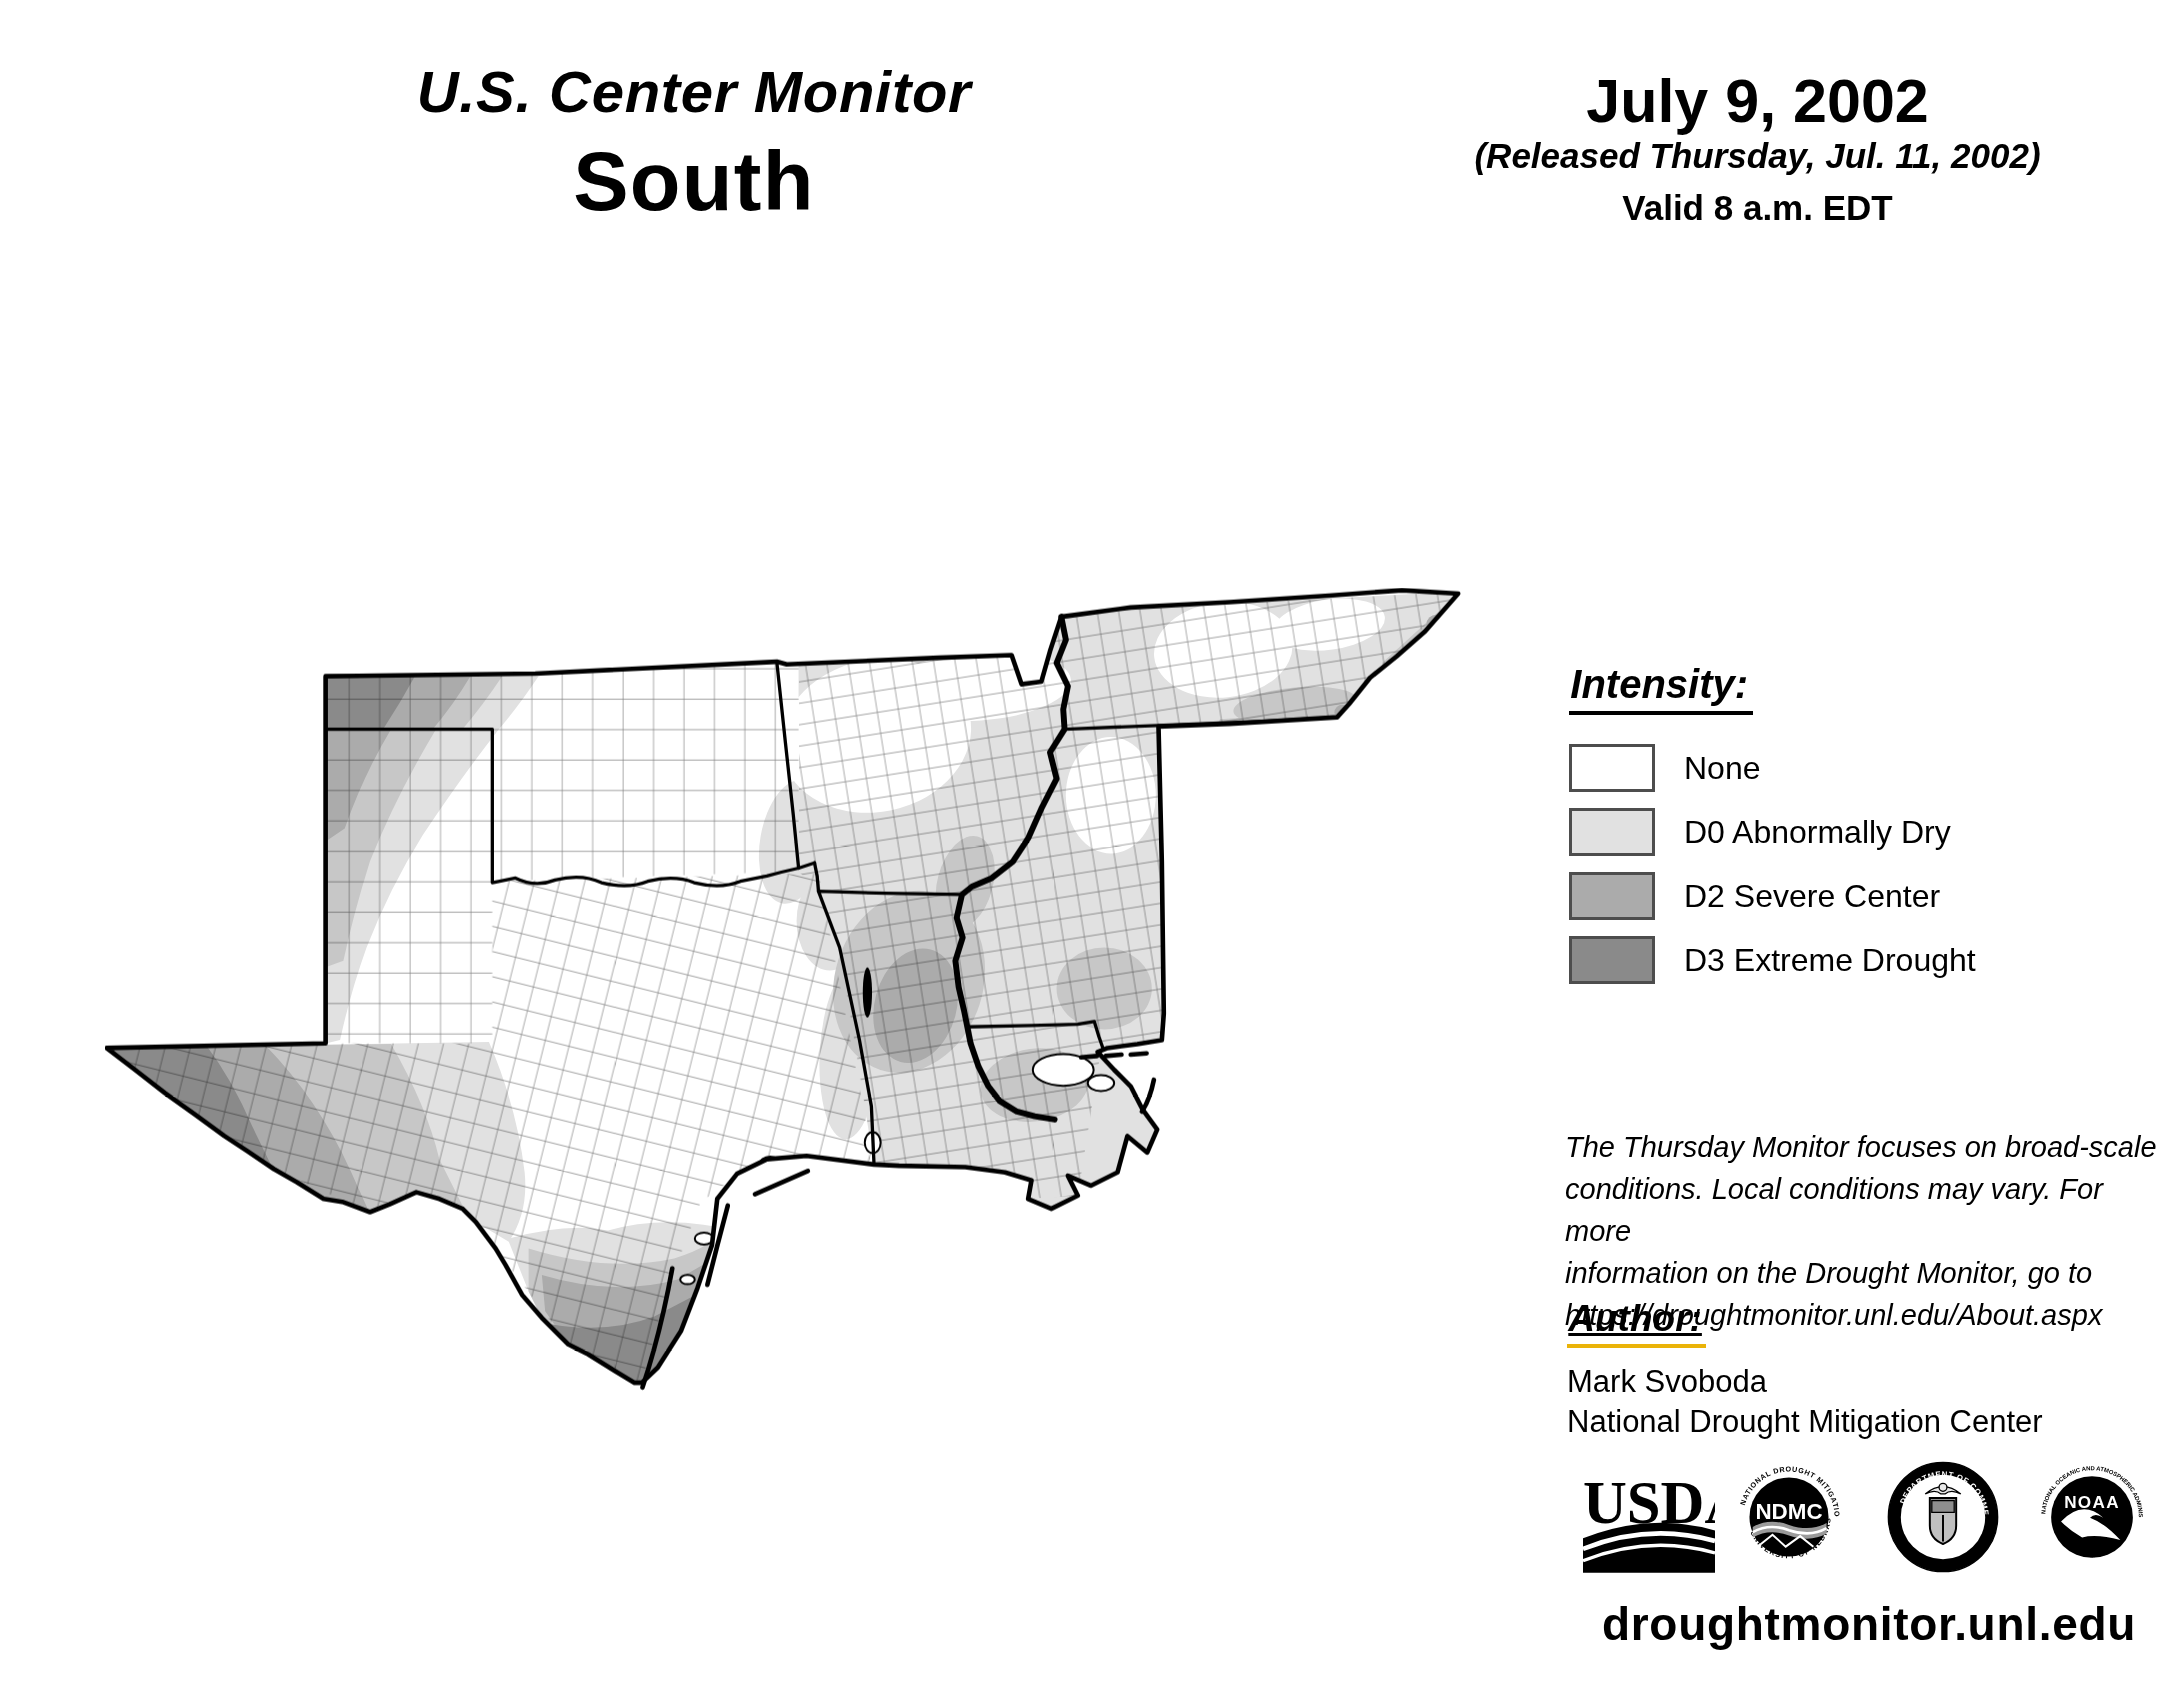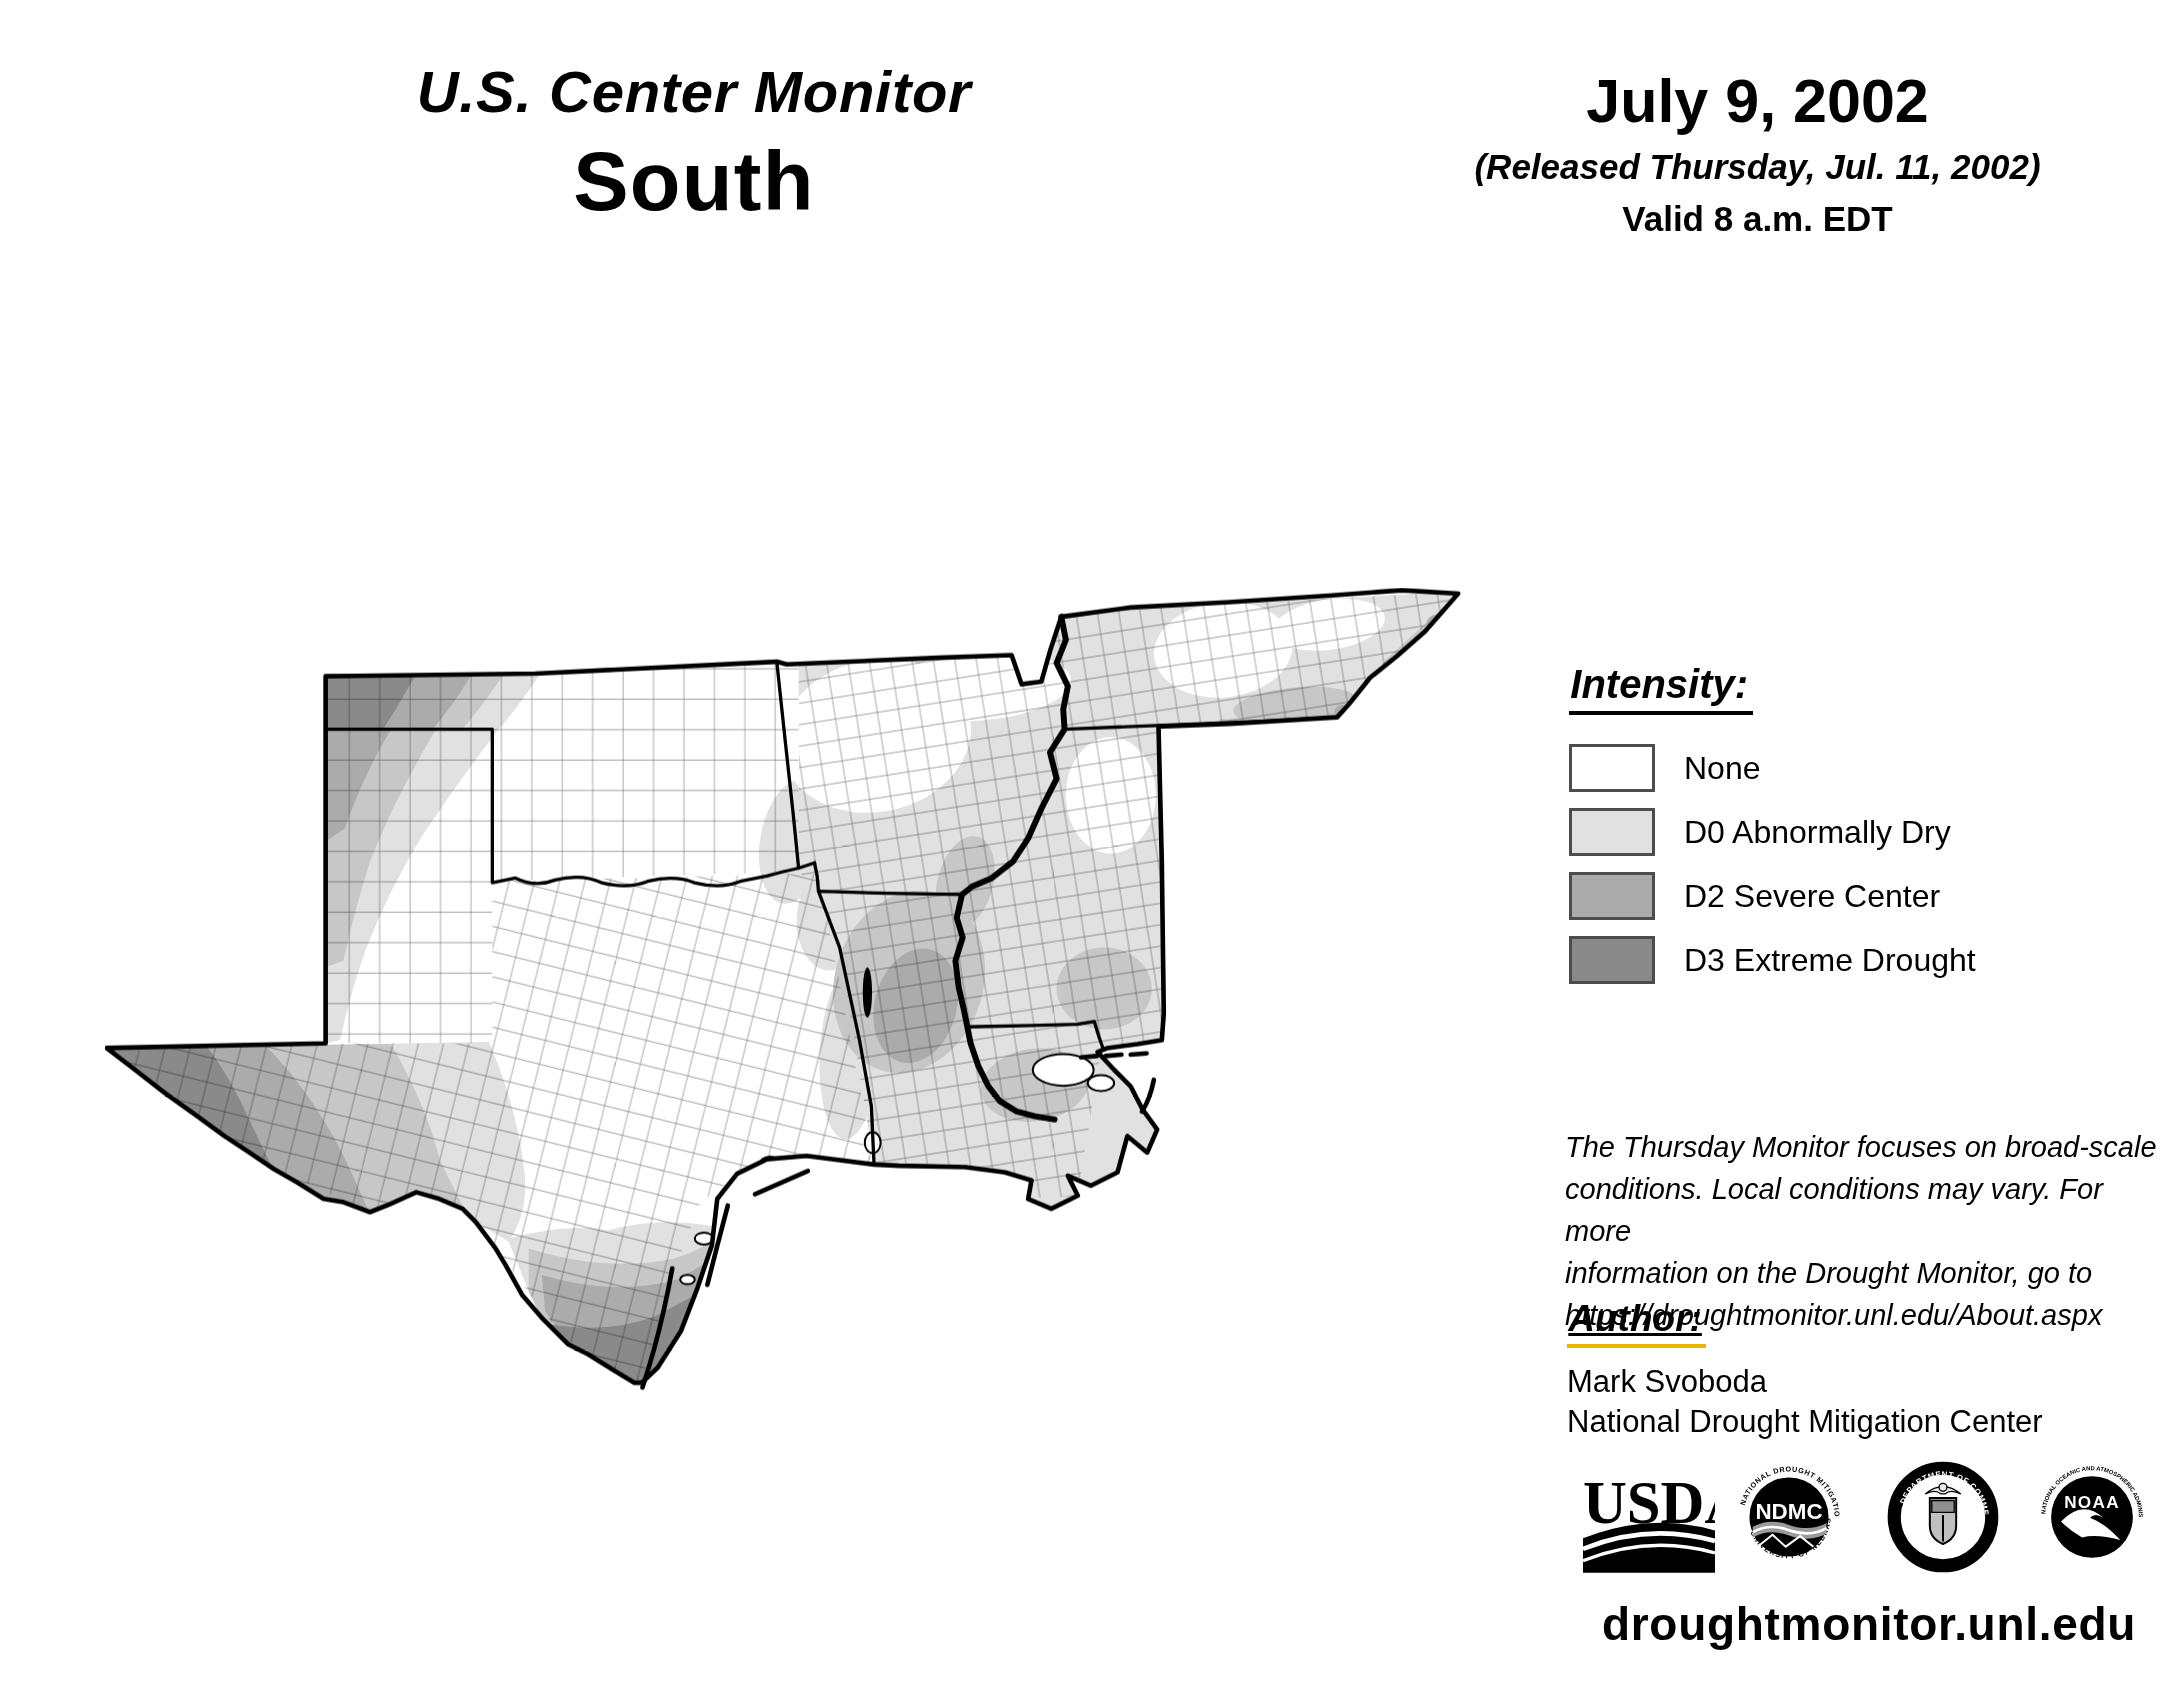--- a/index.html
+++ b/index.html
@@ -4,21 +4,21 @@
 <style>
   html,body{margin:0;padding:0;background:#fff;}
   body{width:2183px;height:1687px;position:relative;font-family:"Liberation Sans",sans-serif;color:#000;overflow:hidden;}
   .abs{position:absolute;}
   
   .title-block{left:284px;top:58px;width:820px;text-align:center;}
   .title-main{font-size:58px;font-weight:bold;font-style:italic;letter-spacing:0.7px;}
   .title-region{font-size:83px;font-weight:bold;margin-top:9.3px;letter-spacing:1.3px;}
   .date-block{left:1456px;top:66px;width:603px;text-align:center;}
   .date-main{font-size:61px;font-weight:bold;}
-  .date-released{font-size:35px;font-weight:bold;font-style:italic;margin-top:11px;}
+  .date-released{font-size:35px;font-weight:bold;font-style:italic;margin-top:0;}
   .date-valid{font-size:35px;font-weight:bold;margin-top:12px;}
   
   .intensity-head{left:1569px;top:662px;font-size:40px;font-style:italic;font-weight:bold;border-bottom:4px solid #000;padding:0 5.3px 4px 1.3px;}
   .legend{left:1569px;top:736px;}
   .legend-row{display:flex;align-items:center;height:64px;}
   .swatch{width:86px;height:48px;border:3.3px solid #4d4d4d;box-sizing:border-box;flex:0 0 auto;}
   .legend-label{font-size:32px;margin-left:29px;white-space:nowrap;}
   
   .disclaimer{left:1565px;top:1126px;width:595px;font-size:29px;font-style:italic;line-height:42px;}
   

